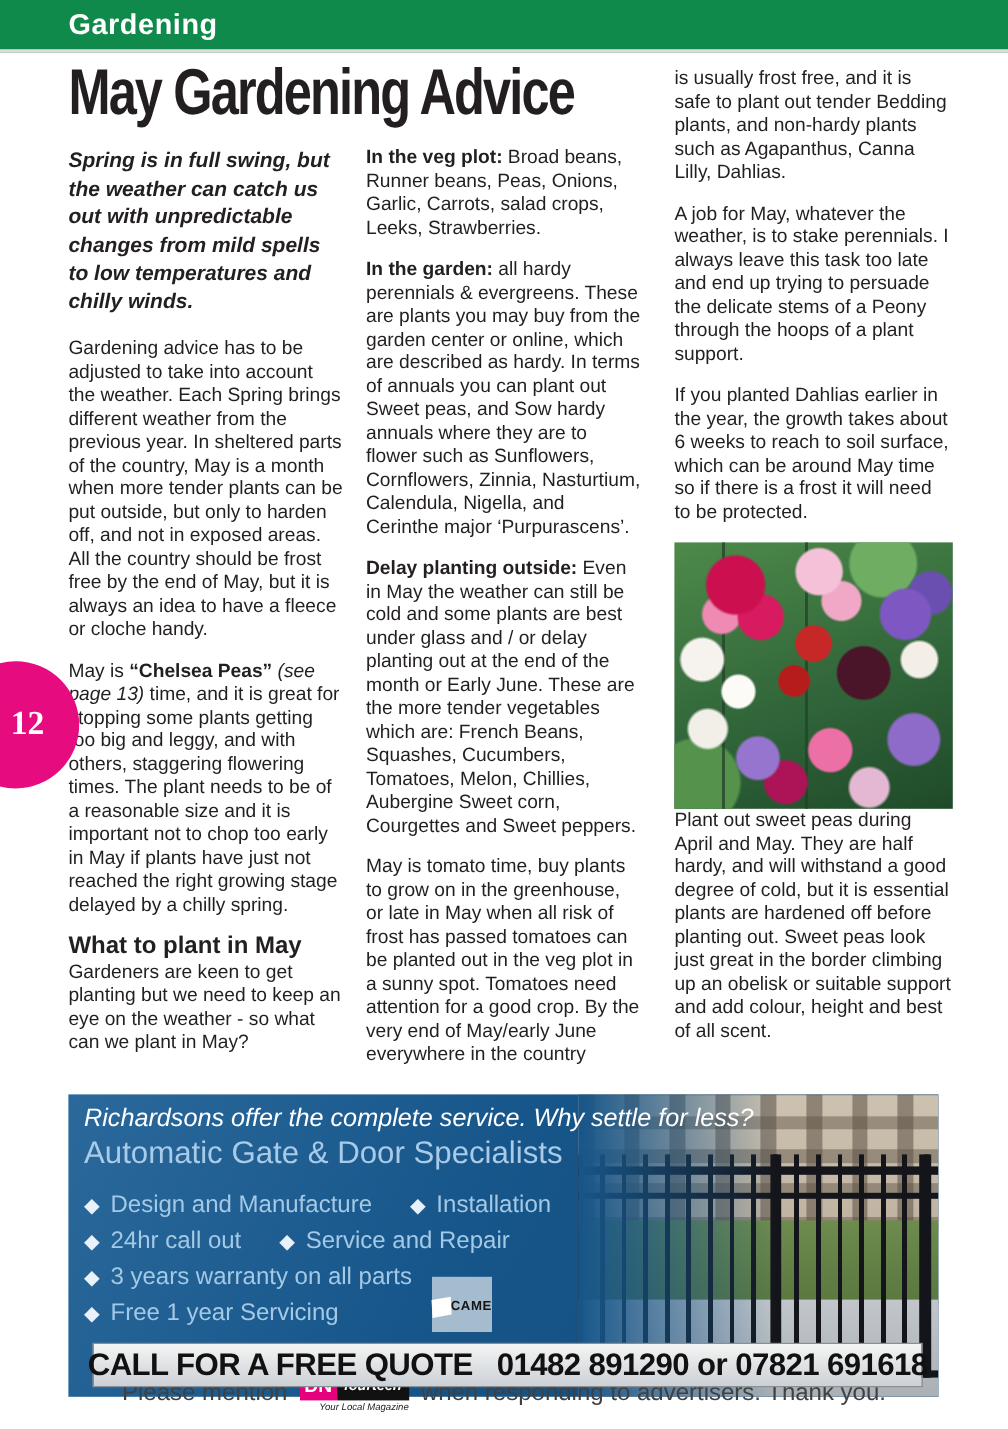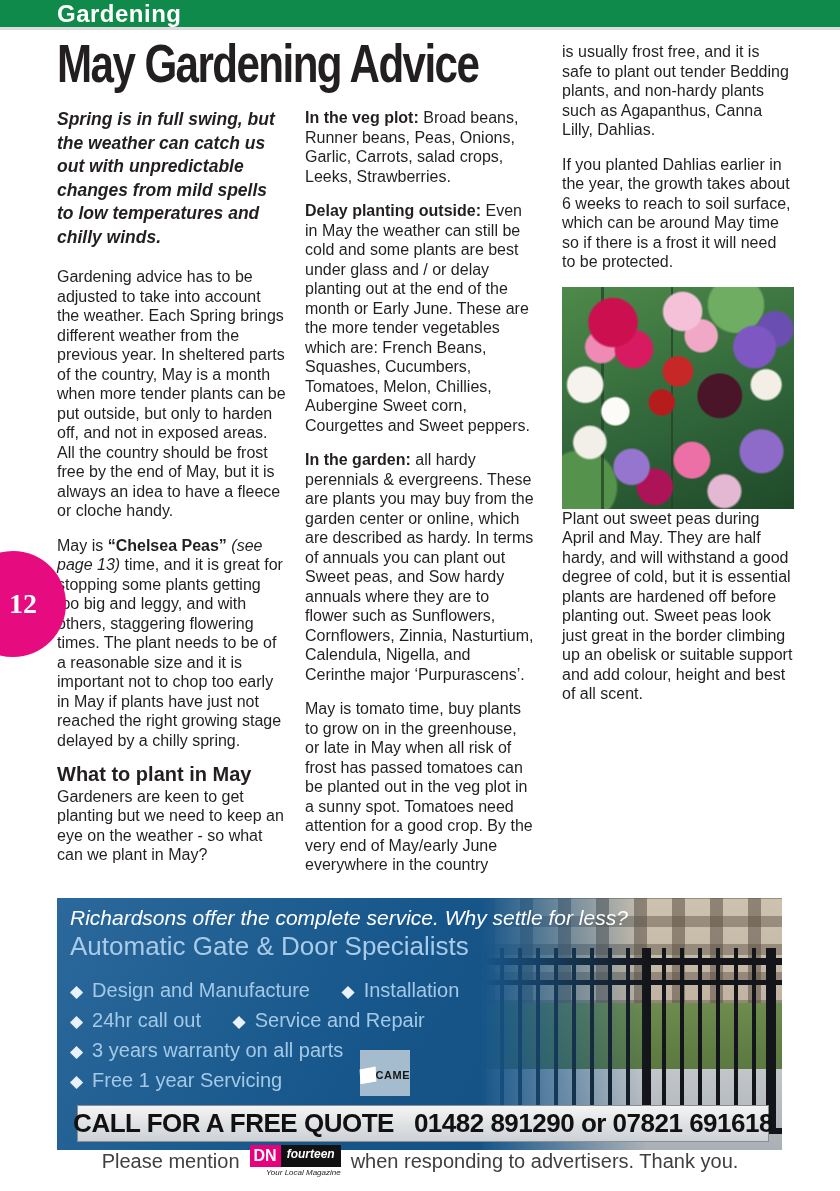--- a/index.html
+++ b/index.html
@@ -4,21 +4,21 @@
 <style>
   * { margin:0; padding:0; box-sizing:border-box; }
   html,body { background:#888; }
   .page {
     position:relative; width:840px; height:1191px; background:#ffffff;
     font-family:"Liberation Sans", sans-serif; color:#231f20; overflow:hidden;
     margin:0 auto;
   }
   
   .topbar {
-    height:30px; background:#0f8a4a; border-bottom:3px solid #dcdcdc;
+    height:44px; background:#0f8a4a; border-bottom:3px solid #dcdcdc;
     display:flex; align-items:center; padding-left:57px;
   }
   .topbar .section-label {
     color:#ffffff; font-size:24px; font-weight:bold; letter-spacing:.5px;
   }
   
   .badge {
     position:absolute; left:-40px; top:551px; width:106px; height:106px;
     background:#e60b7e; border-radius:50%;
     display:flex; align-items:center; justify-content:center; padding-left:20px;
@@ -150,30 +150,31 @@
         <div class="col">
           <p class="intro">Spring is in full swing, but the weather can catch us out with unpredictable changes from mild spells to low temperatures and chilly winds.</p>
           <p><span>Gardening advice has to be adjusted to take into account the weather. Each Spring brings different weather from the previous year. In sheltered parts of the country, May is a month when more tender plants can be put outside, but only to harden off,  and not in exposed areas. All the country should be frost free by the end of May, but it is always an idea to have a fleece or cloche handy.</span></p>
           <p><span>May is </span><b>“Chelsea Peas”</b><i> (see page 13)</i><span> time, and it is great for stopping some plants getting too big and leggy, and with others, staggering flowering times. The plant needs to be of a reasonable size and it is important not to chop too early in May if plants have just not reached the right growing stage delayed by a chilly spring.</span></p>
           <h2>What to plant in May</h2>
           <p>Gardeners are keen to get planting but we need to keep an eye on the weather - so what can we plant in May?</p>
         </div>
 
         <div class="col">
           <p><b>In the veg plot:</b><span> Broad beans, Runner beans, Peas, Onions, Garlic, Carrots, salad crops, Leeks, Strawberries.</span></p>
+          <p><b>In the garden:</b><span> all hardy perennials &amp; evergreens. These are plants you may buy from the garden center or online, which are described as hardy.  In terms of annuals you can plant out Sweet peas, and Sow hardy annuals where they are to flower such as Sunflowers, Cornflowers, Zinnia, Nasturtium, Calendula, Nigella, and Cerinthe major ‘Purpurascens’.</span></p>
           <p><b>Delay planting outside:</b><span>  Even in May the weather can still be cold and some plants are best under glass and / or delay planting out at the end of the month or Early June. These are the more tender vegetables which are: French Beans, Squashes, Cucumbers, Tomatoes, Melon, Chillies, Aubergine Sweet corn, Courgettes and Sweet peppers.</span></p>
-          <p><b>In the garden:</b><span> all hardy perennials &amp; evergreens. These are plants you may buy from the garden center or online, which are described as hardy.  In terms of annuals you can plant out Sweet peas, and Sow hardy annuals where they are to flower such as Sunflowers, Cornflowers, Zinnia, Nasturtium, Calendula, Nigella, and Cerinthe major ‘Purpurascens’.</span></p>
           <p>May is tomato time, buy plants to grow on in the greenhouse, or late in May when all risk of frost has passed tomatoes can be planted out in the veg plot in a sunny spot. Tomatoes need attention for a good crop. By the very end of May/early June everywhere in the country</p>
         </div>
 
       </div>
     </div>
 
     <div class="col col3">
       <p>is usually frost free, and it is safe to plant out tender Bedding plants, and non-hardy plants such as Agapanthus, Canna Lilly, Dahlias.</p>
+      <p>A job for May, whatever the weather, is to stake perennials. I always leave this task too late and end up trying to persuade the delicate stems of a Peony through the hoops of a plant support.</p>
       <p>If you planted Dahlias earlier in the year, the growth takes about 6 weeks to reach to soil surface, which can be around May time so if there is a frost it will need to be protected.</p>
       <div class="photo"></div>
       <p class="caption">Plant out sweet peas during April and May. They are half hardy, and will withstand a good degree of cold, but it is essential plants are hardened off before planting out. Sweet peas look just great in the border climbing up an obelisk or suitable support and add colour, height and best of all scent.</p>
     </div>
   </main>
 
   <section class="ad">
     <div class="ad-photo">
       <div class="gp-building"></div>
       <div class="gp-green"></div>

